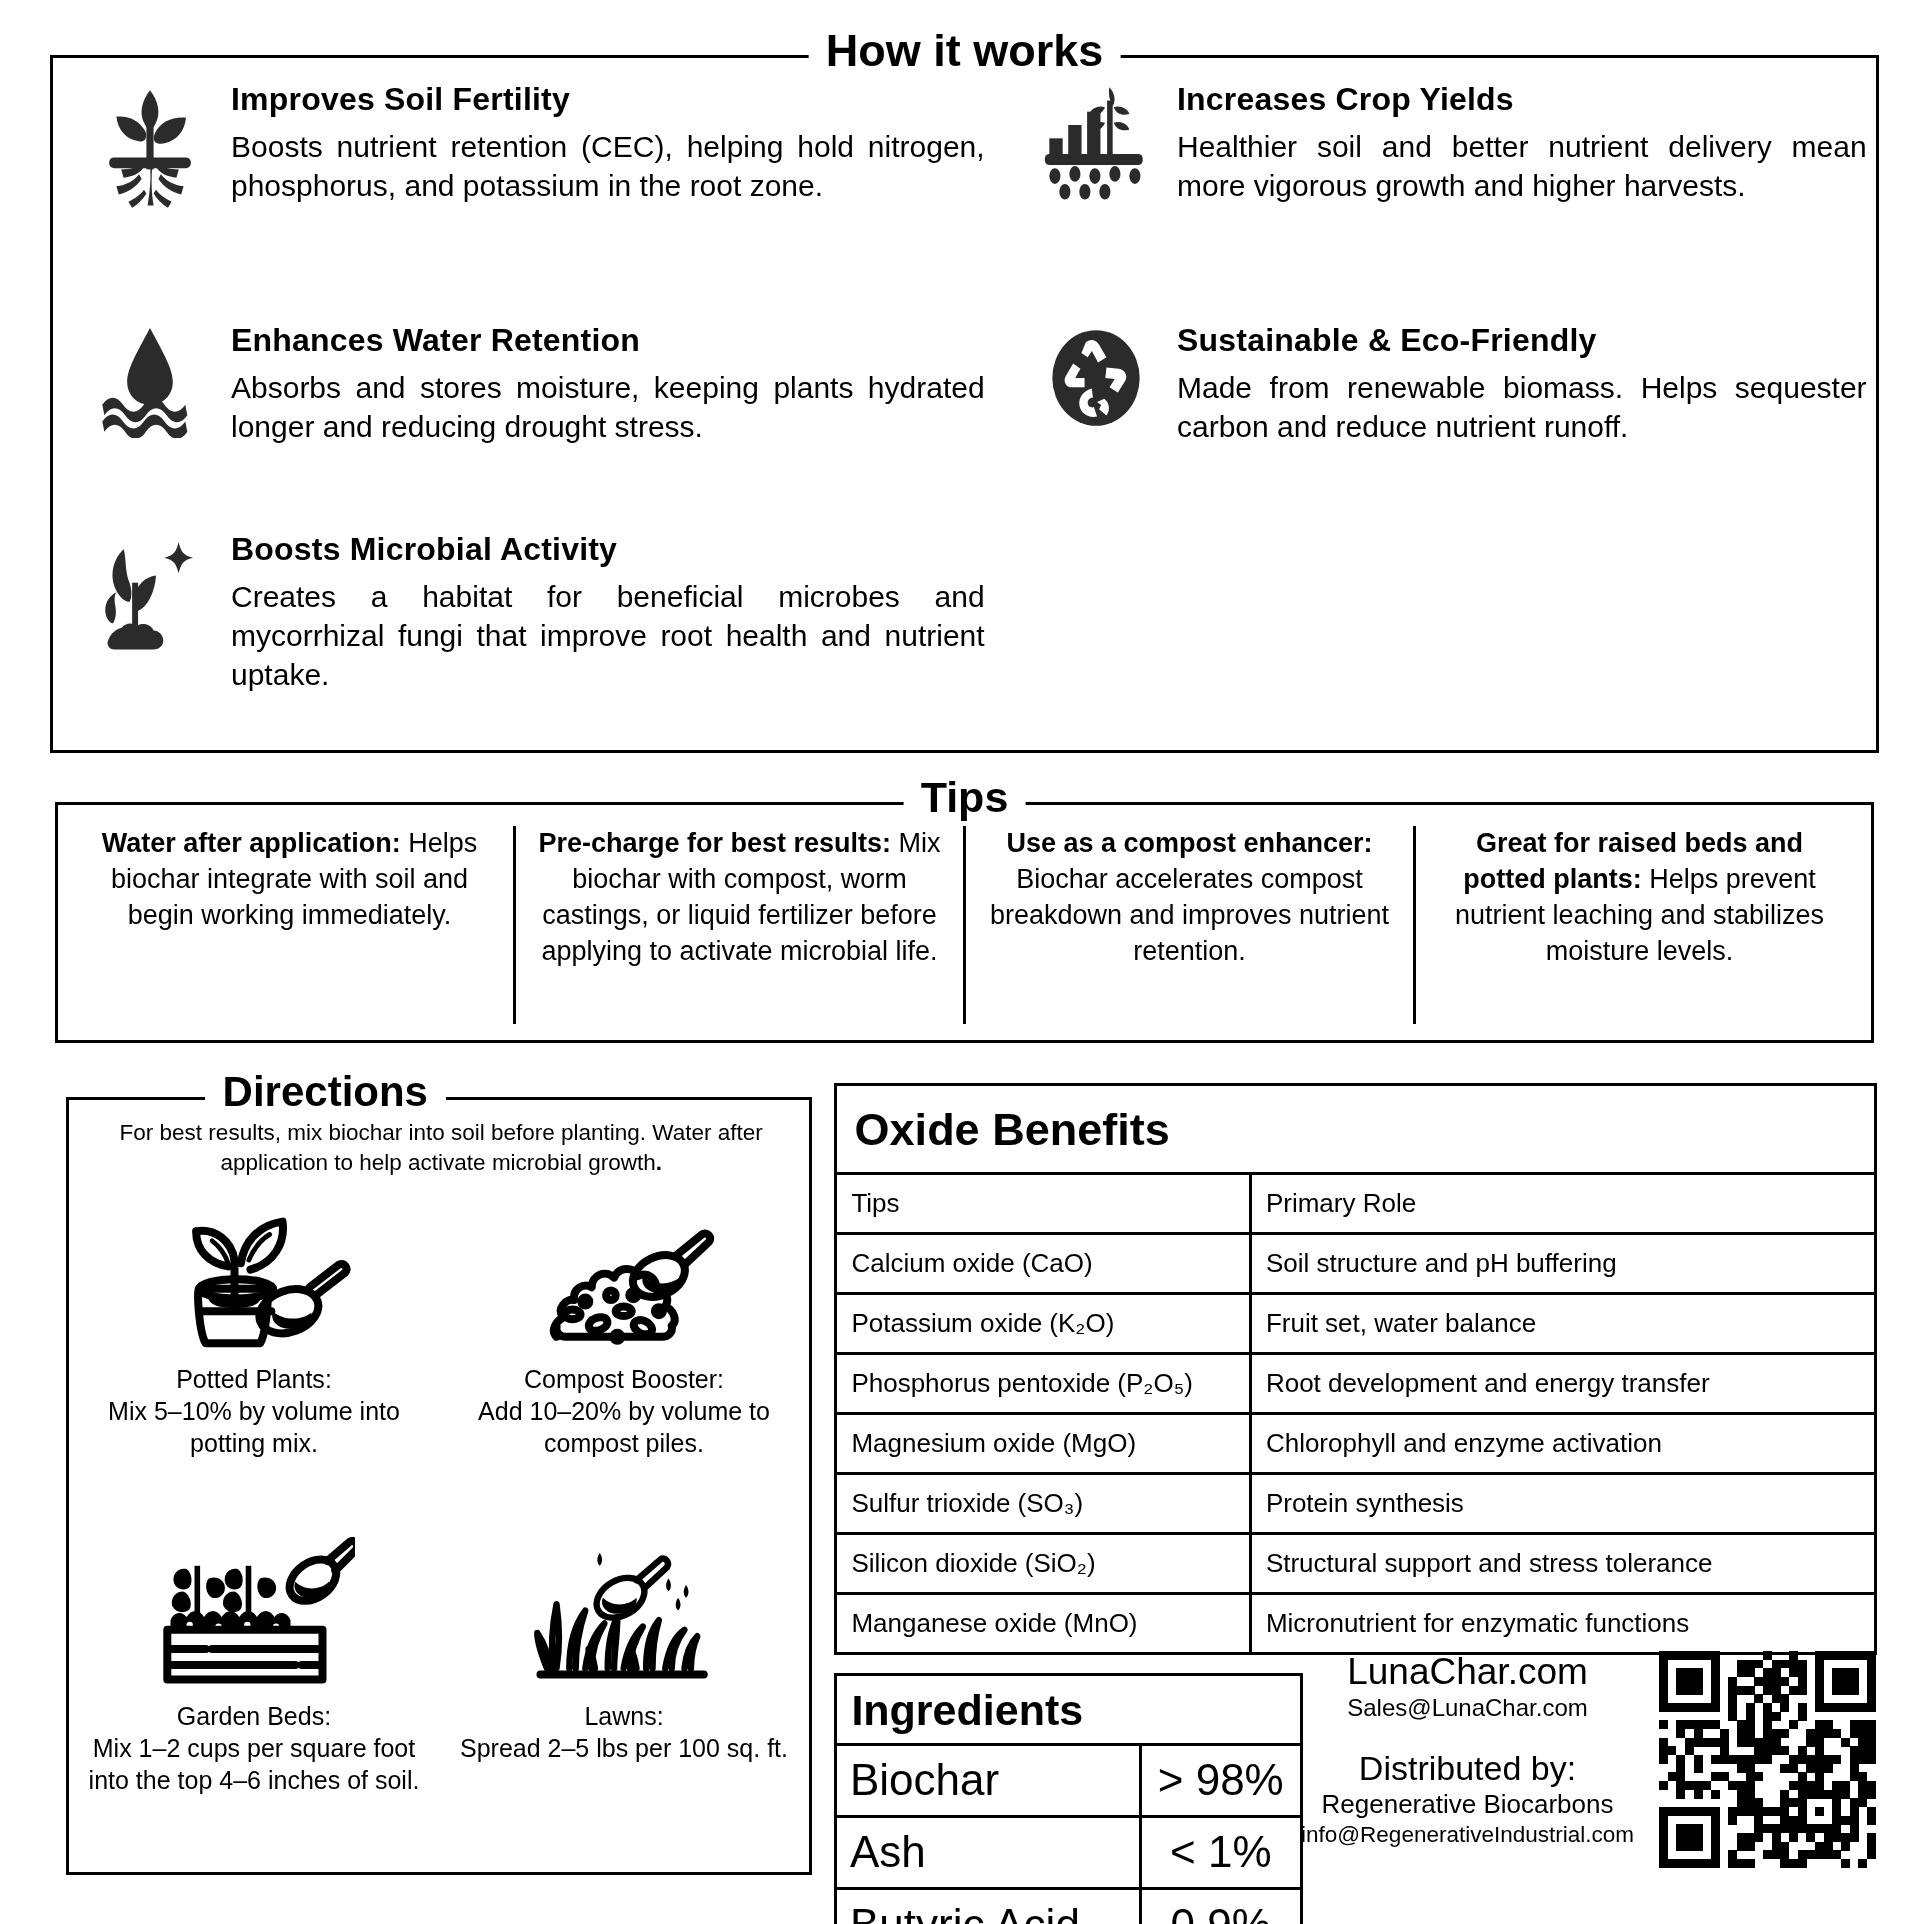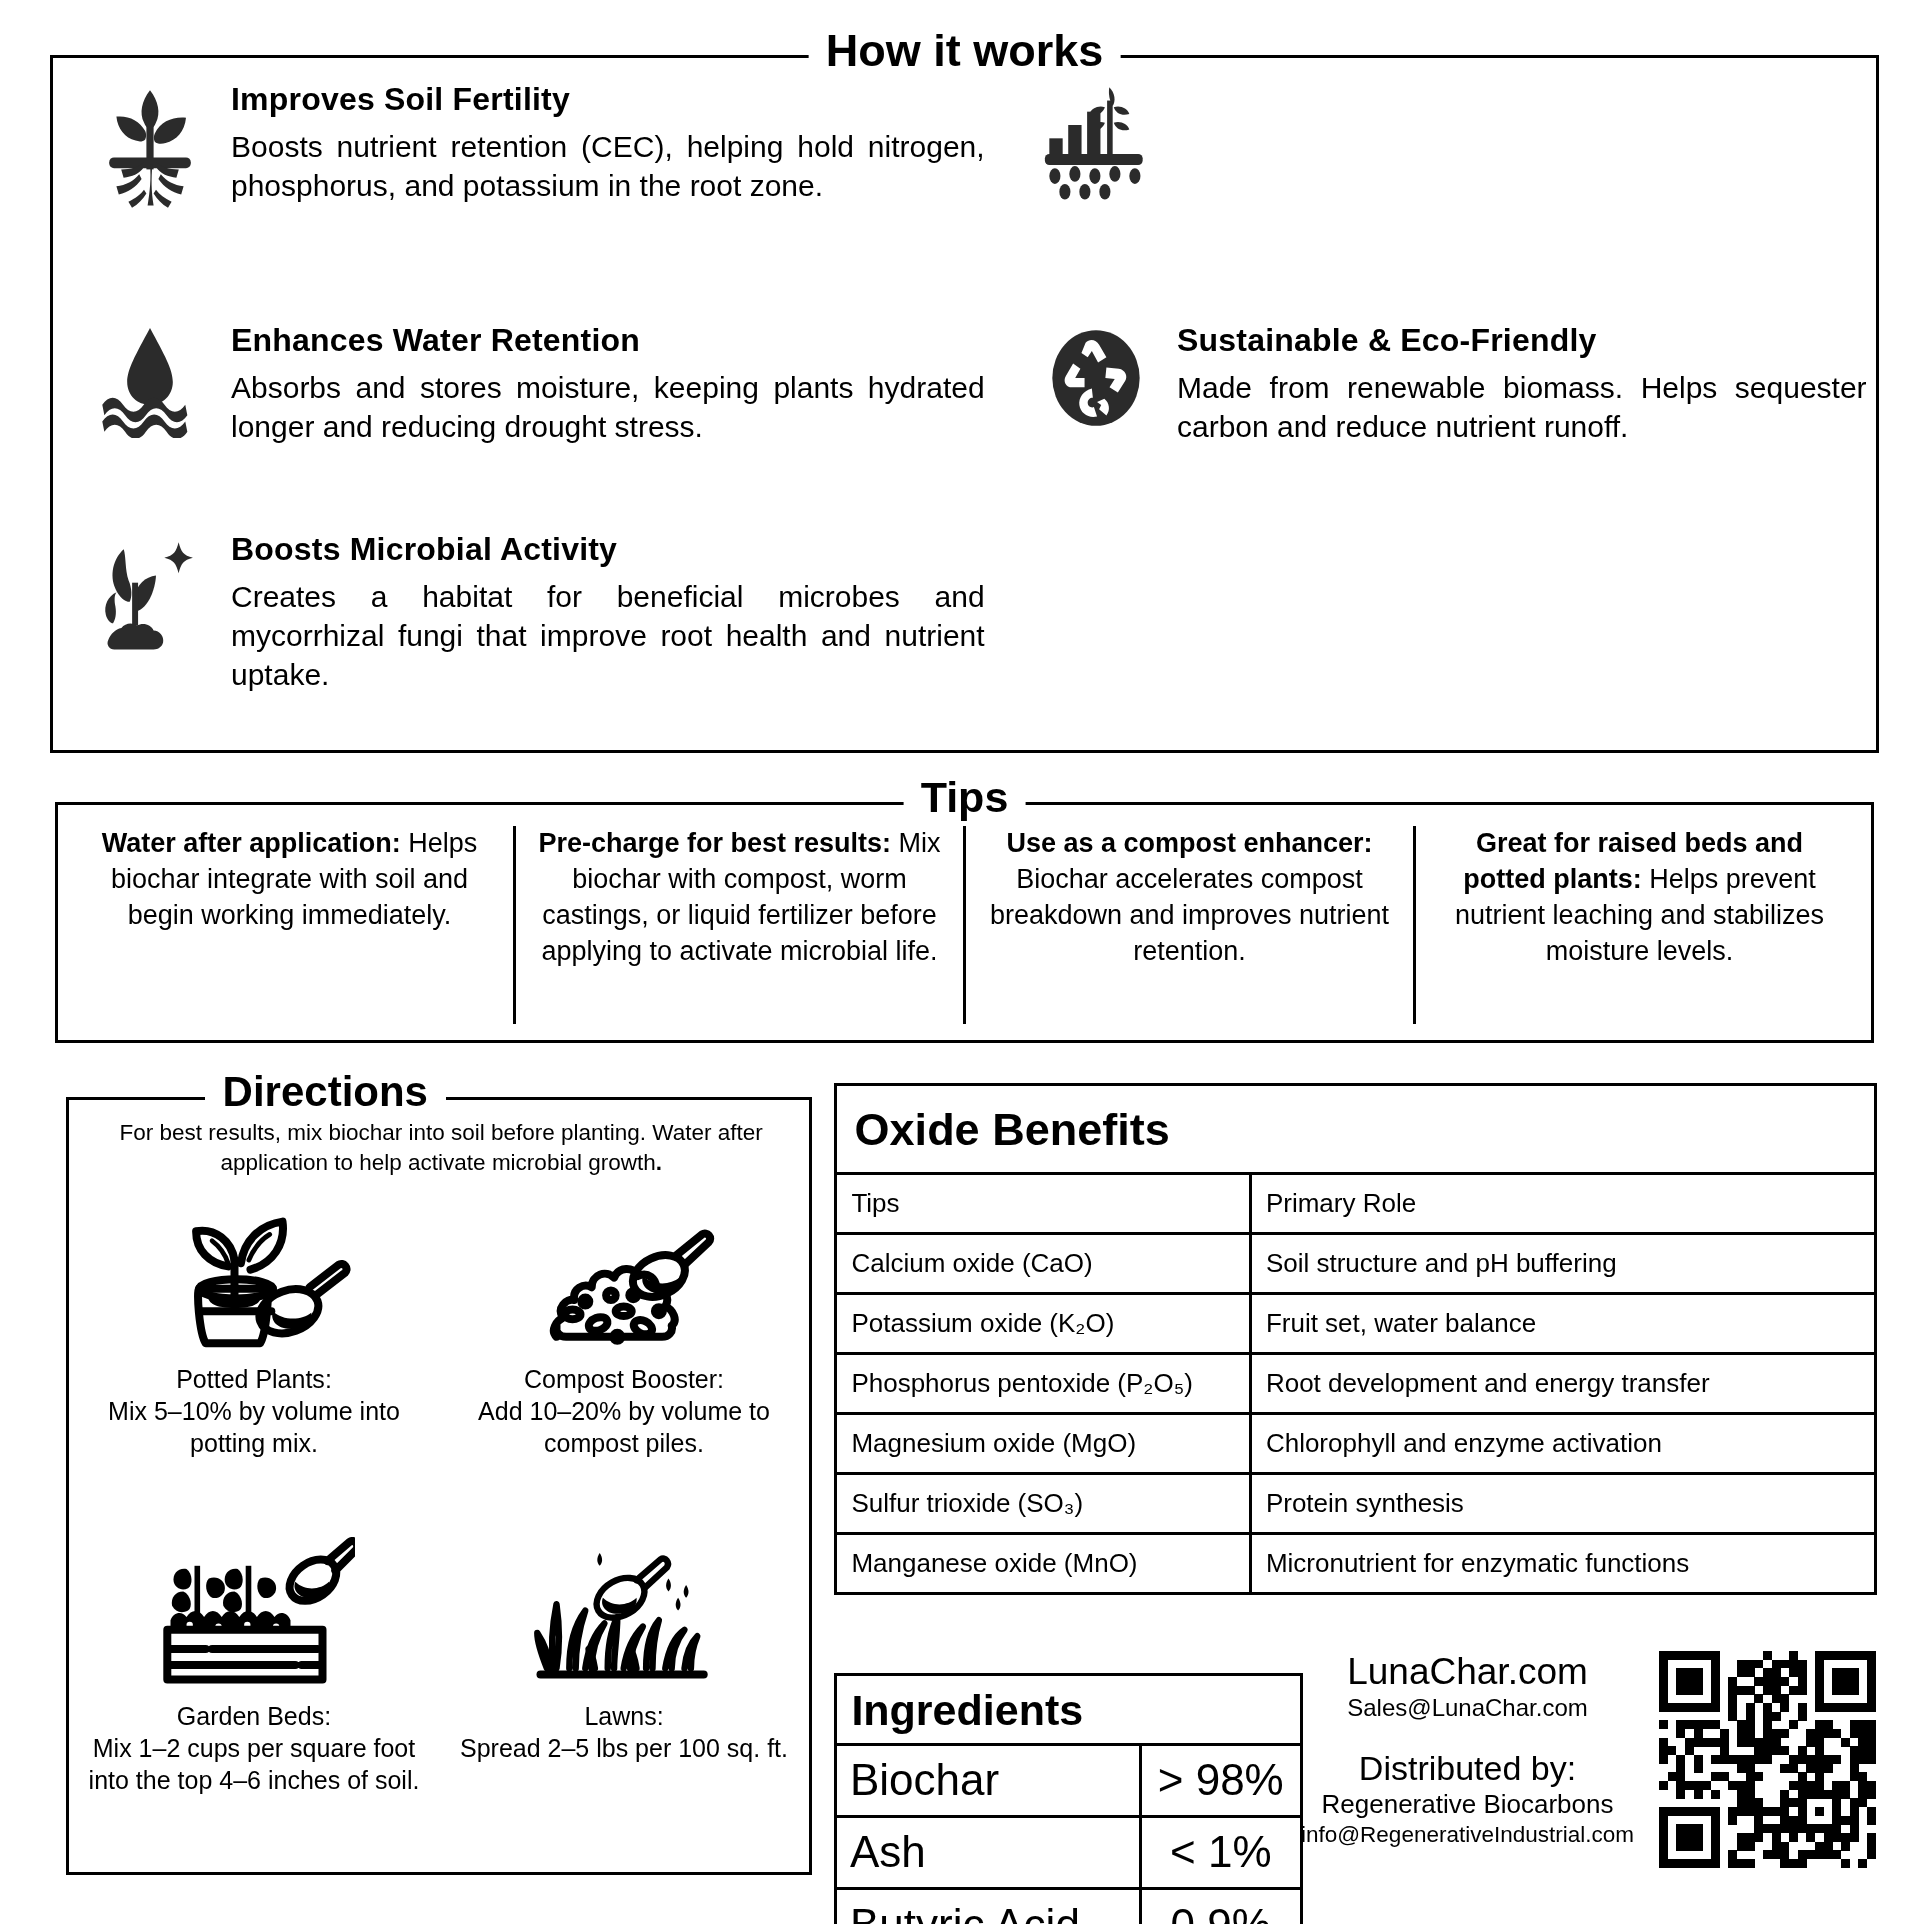--- a/index.html
+++ b/index.html
@@ -145,20 +145,24 @@
               <ellipse cx="31" cy="80" rx="5" ry="7"></ellipse>
               <ellipse cx="49" cy="82" rx="5" ry="7"></ellipse>
               <ellipse cx="67" cy="80" rx="5" ry="7"></ellipse>
               <ellipse cx="85" cy="82" rx="5" ry="7"></ellipse>
               <ellipse cx="22" cy="96" rx="5" ry="7"></ellipse>
               <ellipse cx="40" cy="96" rx="5" ry="7"></ellipse>
               <ellipse cx="58" cy="96" rx="5" ry="7"></ellipse>
             </g>
           </svg>
         </div>
+        <div class="ftext">
+          <h3>Increases Crop Yields</h3>
+          <p>Healthier soil and better nutrient delivery mean more vigorous growth and higher harvests.</p>
+        </div>
       </div>
 
       <div class="feature">
         <div class="ficon">
           <svg width="104" height="112" viewBox="0 0 100 108">
             <g fill="#2b2b2b">
               <path d="M50 2C36 28 28 42 28 54c0 13 10 22 22 22s22-9 22-22C72 42 64 28 50 2z"></path>
               <path d="M6 86c6-9 14-9 20 0s14 9 20 0 14-9 20 0 14 9 20 0l-2-10c-6 9-14 9-20 0s-14-9-20 0-14 9-20 0-14-9-20 0z"></path>
               <path d="M6 102c6-9 14-9 20 0s14 9 20 0 14-9 20 0 14 9 20 0l-2-10c-6 9-14 9-20 0s-14-9-20 0-14 9-20 0-14-9-20 0z"></path>
             </g>
@@ -373,20 +377,24 @@
           <td class="c1">Phosphorus pentoxide (P₂O₅)</td>
           <td>Root development and energy transfer</td>
         </tr>
         <tr>
           <td class="c1">Magnesium oxide (MgO)</td>
           <td>Chlorophyll and enzyme activation</td>
         </tr>
         <tr>
           <td class="c1">Sulfur trioxide (SO₃)</td>
           <td>Protein synthesis</td>
+        </tr>
+        <tr>
+          <td class="c1">Silicon dioxide (SiO₂)</td>
+          <td>Structural support and stress tolerance</td>
         </tr>
         <tr>
           <td class="c1">Manganese oxide (MnO)</td>
           <td>Micronutrient for enzymatic functions</td>
         </tr>
       </tbody>
     </table>
   </div>
 
   <div id="ingredients">

